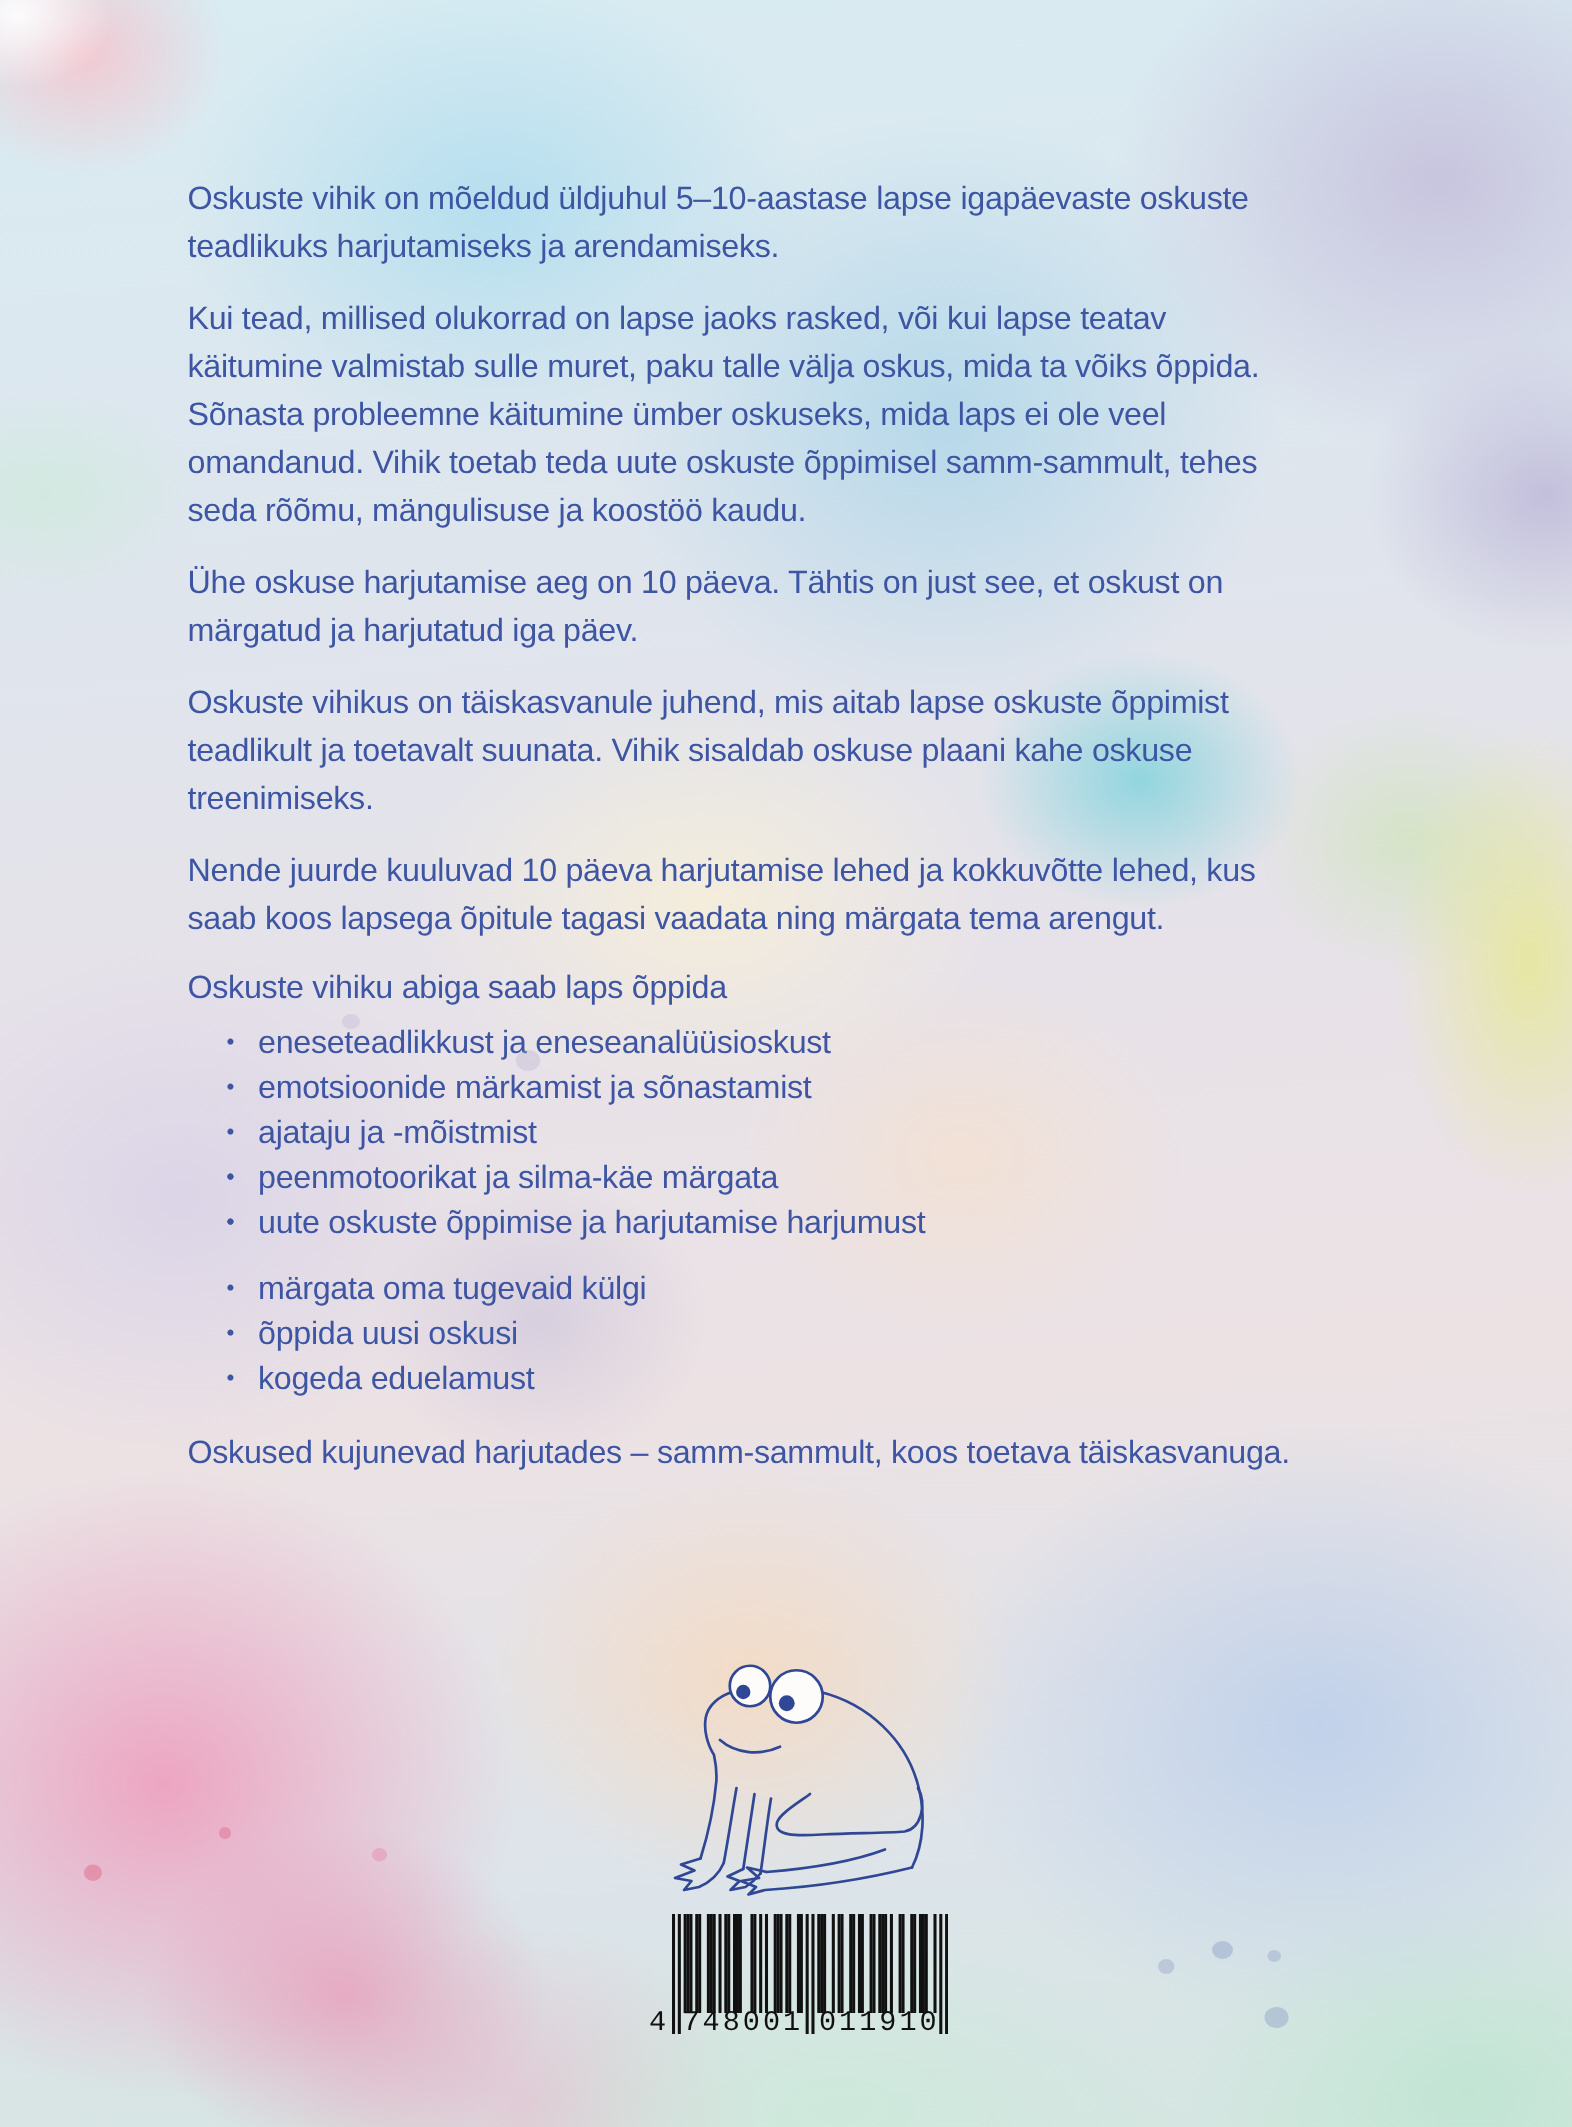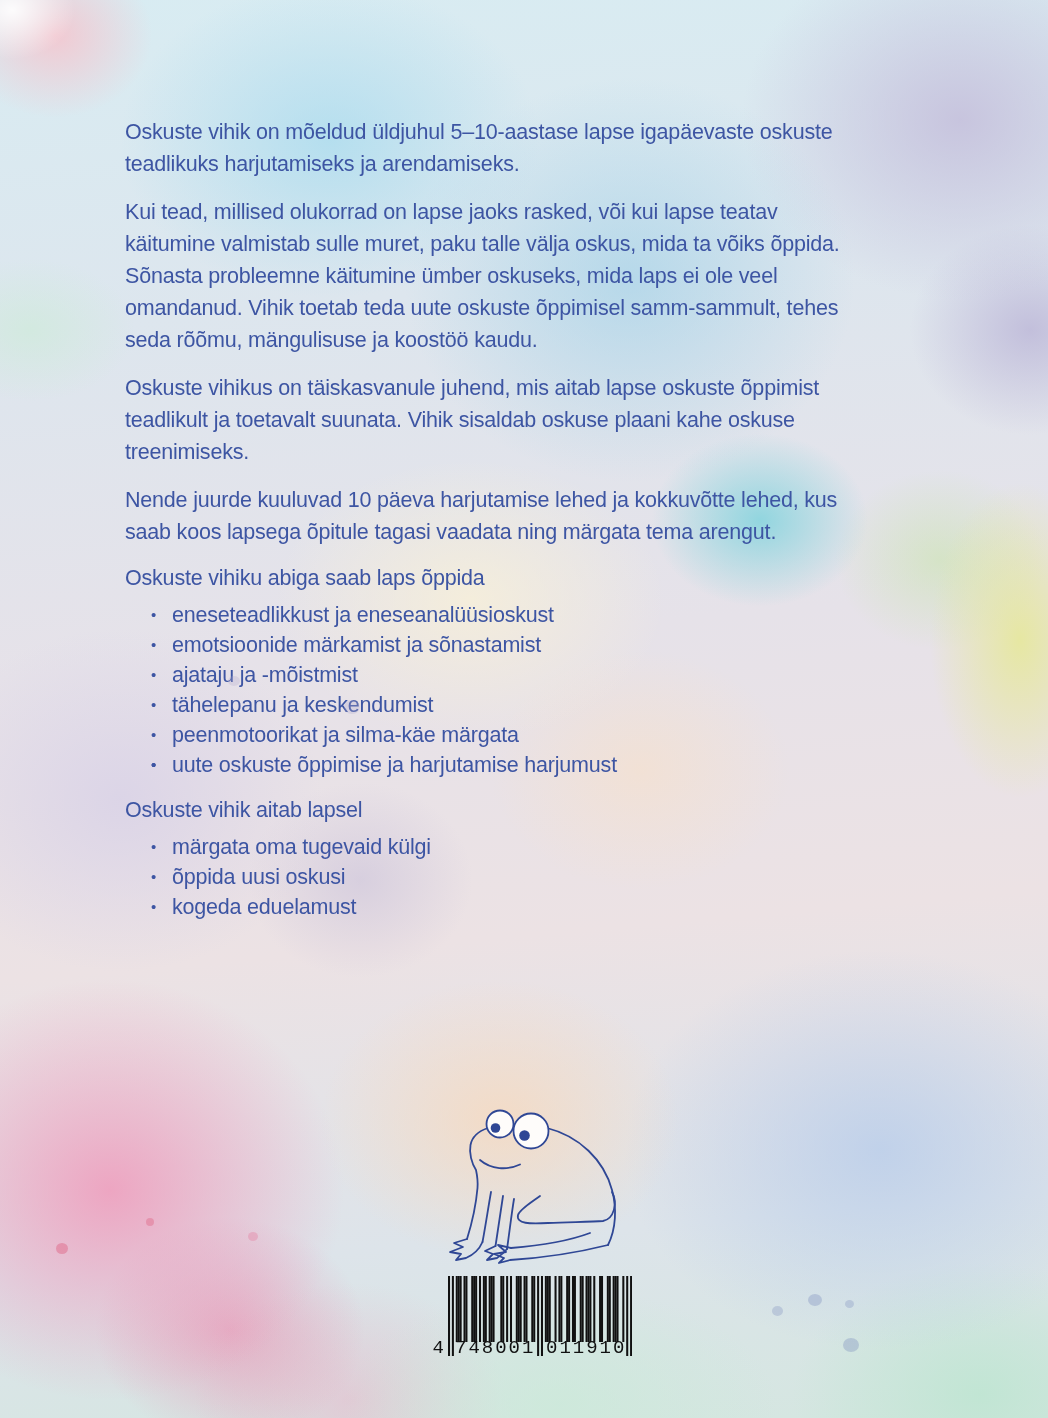--- a/index.html
+++ b/index.html
@@ -67,44 +67,46 @@
 <body>
 
 <div class="content">
   <p class="para">Oskuste vihik on mõeldud üldjuhul 5–10-aastase lapse igapäevaste oskuste
 teadlikuks harjutamiseks ja arendamiseks.</p>
   <p class="para">Kui tead, millised olukorrad on lapse jaoks rasked, või kui lapse teatav
 käitumine valmistab sulle muret, paku talle välja oskus, mida ta võiks õppida.
 Sõnasta probleemne käitumine ümber oskuseks, mida laps ei ole veel
 omandanud. Vihik toetab teda uute oskuste õppimisel samm-sammult, tehes
 seda rõõmu, mängulisuse ja koostöö kaudu.</p>
+  <p class="para">Ühe oskuse harjutamise aeg on 10 päeva. Tähtis on just see, et oskust on
+märgatud ja harjutatud iga päev.</p>
   <p class="para">Oskuste vihikus on täiskasvanule juhend, mis aitab lapse oskuste õppimist
 teadlikult ja toetavalt suunata. Vihik sisaldab oskuse plaani kahe oskuse
 treenimiseks.</p>
   <p class="para">Nende juurde kuuluvad 10 päeva harjutamise lehed ja kokkuvõtte lehed, kus
 saab koos lapsega õpitule tagasi vaadata ning märgata tema arengut.</p>
 
   <p class="list-heading">Oskuste vihiku abiga saab laps õppida</p>
   <ul class="blist">
     <li><span class="bullet-dot">•</span><span>eneseteadlikkust ja eneseanalüüsioskust</span></li>
     <li><span class="bullet-dot">•</span><span>emotsioonide märkamist ja sõnastamist</span></li>
     <li><span class="bullet-dot">•</span><span>ajataju ja -mõistmist</span></li>
-    <li><span class="bullet-dot">•</span><span>tähelepanu ja keskendumist</span></li>
+    <li><span class="bullet-dot">•</span></li>
     <li><span class="bullet-dot">•</span><span>peenmotoorikat ja silma-käe märgata</span></li>
     <li><span class="bullet-dot">•</span></li>
     <li><span class="bullet-dot">•</span><span>uute oskuste õppimise ja harjutamise harjumust</span></li>
   </ul>
 
-  <p class="list-heading">Oskuste vihik aitab lapsel</p>
   <ul class="blist">
     <li><span class="bullet-dot">•</span><span>märgata oma tugevaid külgi</span></li>
     <li><span class="bullet-dot">•</span><span>õppida uusi oskusi</span></li>
     <li><span class="bullet-dot">•</span><span>kogeda eduelamust</span></li>
   </ul>
 
+  <p class="closing">Oskused kujunevad harjutades – samm-sammult, koos toetava täiskasvanuga.</p>
 </div>
 
 <svg class="frog" viewBox="0 0 190 165">
 
   <path d="M 52,26 C 43,29 36,35 34.5,43 C 33,51 35.5,61 40,68 C 41.5,75 42,80 41.5,86 C 40,103 36,121 31,137"></path>
 
   <path d="M 44,58 C 55,67.5 71,68.5 84,62.5"></path>
 
   <path d="M 111,26 C 143,34 168,58 176,88 C 181,106 180,127 172,143"></path>
 

